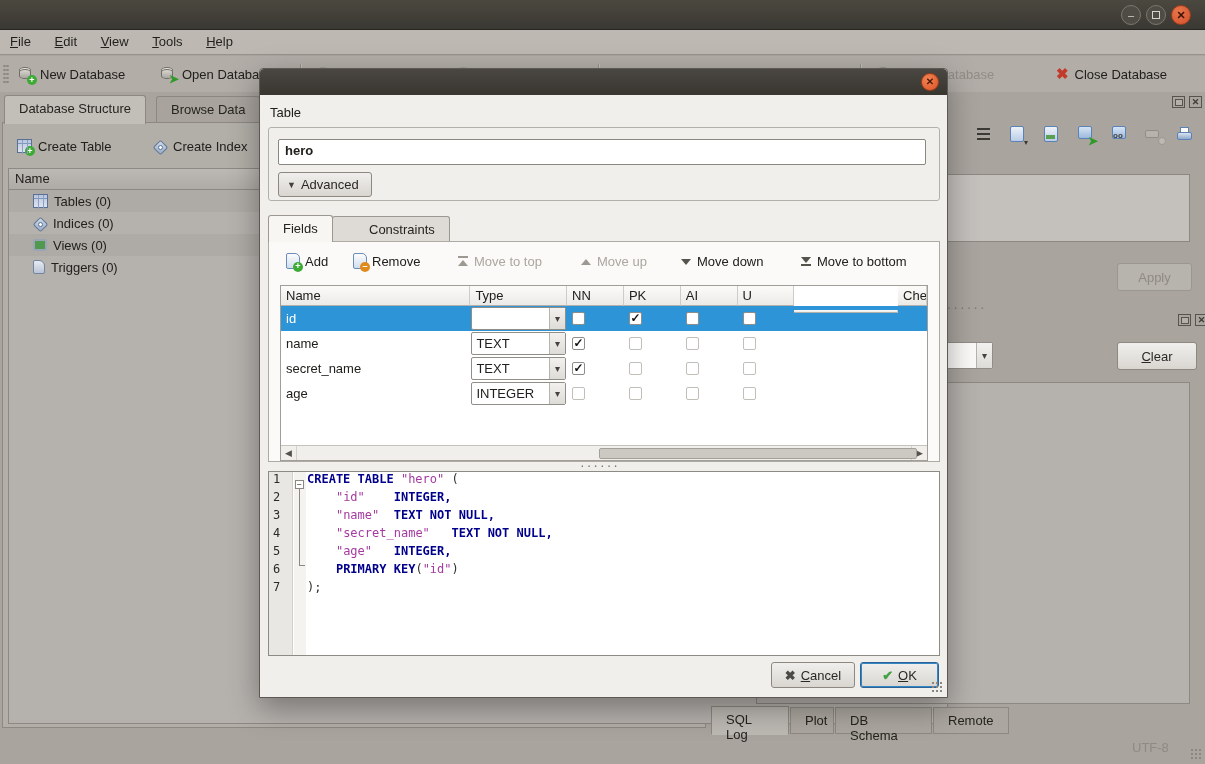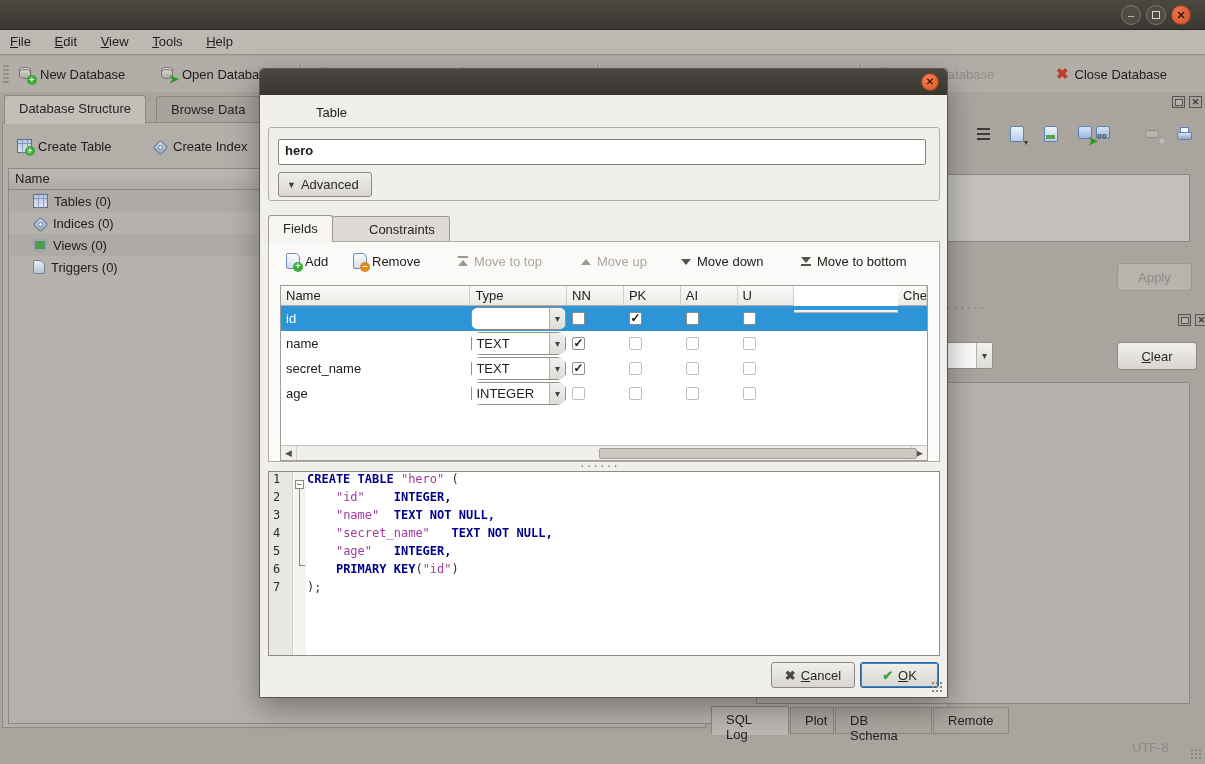--- a/index.html
+++ b/index.html
@@ -110,21 +110,21 @@
   .tri-gray{border-top-color:#9d9992;border-bottom-color:#9d9992;}
   .mv-bar{position:absolute;left:0;width:10px;height:2px;background:#56534d;}
   .mv-bar.gray{background:#9d9992;}
 
   
   .fgrid{position:absolute;left:11px;top:43px;width:648px;height:176px;border:1px solid #a19d97;background:#fff;overflow:hidden;}
   .ghead{display:flex;height:20px;}
   .ghead .hc{background:linear-gradient(#fcfbfa,#eceae7);border-right:1px solid #cfccc7;border-bottom:1px solid #b3afaa;padding:2px 0 0 5px;overflow:hidden;white-space:nowrap;}
   .grow{display:flex;height:25px;align-items:center;}
   .grow.selected{background:var(--sel);color:#fff;}
-  .gc{height:23px;display:flex;align-items:center;overflow:hidden;border-radius:10px;}
+  .gc{height:23px;display:flex;align-items:center;overflow:hidden;}
   .gc.namec{padding-left:5px;}
   .cb{width:13px;height:13px;background:#fff;border:1px solid #908c86;border-radius:2px;margin-left:5px;font-size:12px;line-height:11px;text-align:center;color:#111;font-weight:bold;}
   .cb.light{border-color:#c2beb8;}
   .rowcombo{width:95px;height:23px;margin:0 1px;}
   .hscroll{position:absolute;left:0;bottom:0;width:646px;height:15px;background:#f0efec;border-top:1px solid #c6c3be;display:flex;}
   .harrow{width:16px;text-align:center;font-size:9px;line-height:15px;color:#55524c;}
   .hthumb{position:absolute;left:318px;top:2px;width:318px;height:11px;background:#ccc8c2;border:1px solid #a3a099;border-radius:2px;}
 
   
   .sqlbox{position:absolute;left:8px;top:402px;width:672px;height:185px;background:#fff;border:1px solid #8e8a84;font-family:"DejaVu Sans Mono",monospace;font-size:12px;}
@@ -256,21 +256,21 @@
         <span style="position:absolute;right:0;bottom:-3px;font-size:8px;color:#3a3833;">▾</span>
       </span>
     <span class="cellbar-icon" style="left:90px;">
         <span class="bluepage"></span>
         <span style="position:absolute;left:4px;top:9px;width:9px;height:4px;background:#59a14e;"></span>
       </span>
     <span class="cellbar-icon" style="left:124px;">
         <span class="bluepage" style="height:13px;background:linear-gradient(#d6e4f4,#9bb8dc);"></span>
         <span class="greenarr">➤</span>
       </span>
-    <span class="cellbar-icon" style="left:142px;">
+    <span class="cellbar-icon" style="left:158px;">
         <span class="bluepage" style="height:13px;background:linear-gradient(#d6e4f4,#9bb8dc);"></span>
         <span style="position:absolute;left:3px;top:5px;font-size:8px;color:#43413c;font-weight:bold;">oo</span>
       </span>
     <span class="cellbar-icon" style="left:192px;opacity:.45;">
         <span style="position:absolute;left:1px;top:4px;width:14px;height:8px;border:1px solid #76726b;border-radius:2px;background:#c8c4bf;"></span>
         <span style="position:absolute;right:-2px;bottom:-1px;width:8px;height:8px;border:1px solid #8a867f;border-radius:50%;background:#d8d4cf;"></span>
       </span>
     <span class="cellbar-icon" style="left:224px;">
         <span style="position:absolute;left:1px;top:6px;width:15px;height:8px;background:linear-gradient(#d9e2ef,#8fa9cb);border:1px solid #5b82b5;border-radius:2px;"></span>
         <span style="position:absolute;left:4px;top:1px;width:9px;height:6px;background:#fdfdfc;border:1px solid #5b82b5;"></span>
@@ -301,21 +301,21 @@
   <div class="btab" style="left:933px;width:76px;"><span>Remote</span></div>
 
   <div class="abs status-enc" style="left:1132px;top:740px;">UTF-8</div>
   <div class="abs grip-dots" style="left:1190px;top:748px;"></div>
 
   <div class="abs dialog">
     <div class="dlg-title">
       <div class="dlg-close">✕</div>
     </div>
 
-    <div class="abs" style="left:10px;top:36px;margin-left:46px;">Table</div>
+    <div class="abs" style="left:10px;top:36px;">Table</div>
     <div class="groupbox" style="left:8px;top:58px;width:672px;height:74px;"></div>
     <div class="text-input" style="left:18px;top:70px;width:648px;height:26px;">hero</div>
     <div class="abs btn" style="left:18px;top:103px;width:94px;height:25px;justify-content:flex-start;padding-left:8px;">
       <span style="font-size:9px;color:#43413c;">▼</span>
       <span>Advanced</span>
     </div>
 
     <div class="dtab active" style="left:8px;top:146px;"><span>Fields</span></div>
     <div class="dtab" style="left:72px;top:147px;padding-left:36px;"><span>Constraints</span></div>
 

